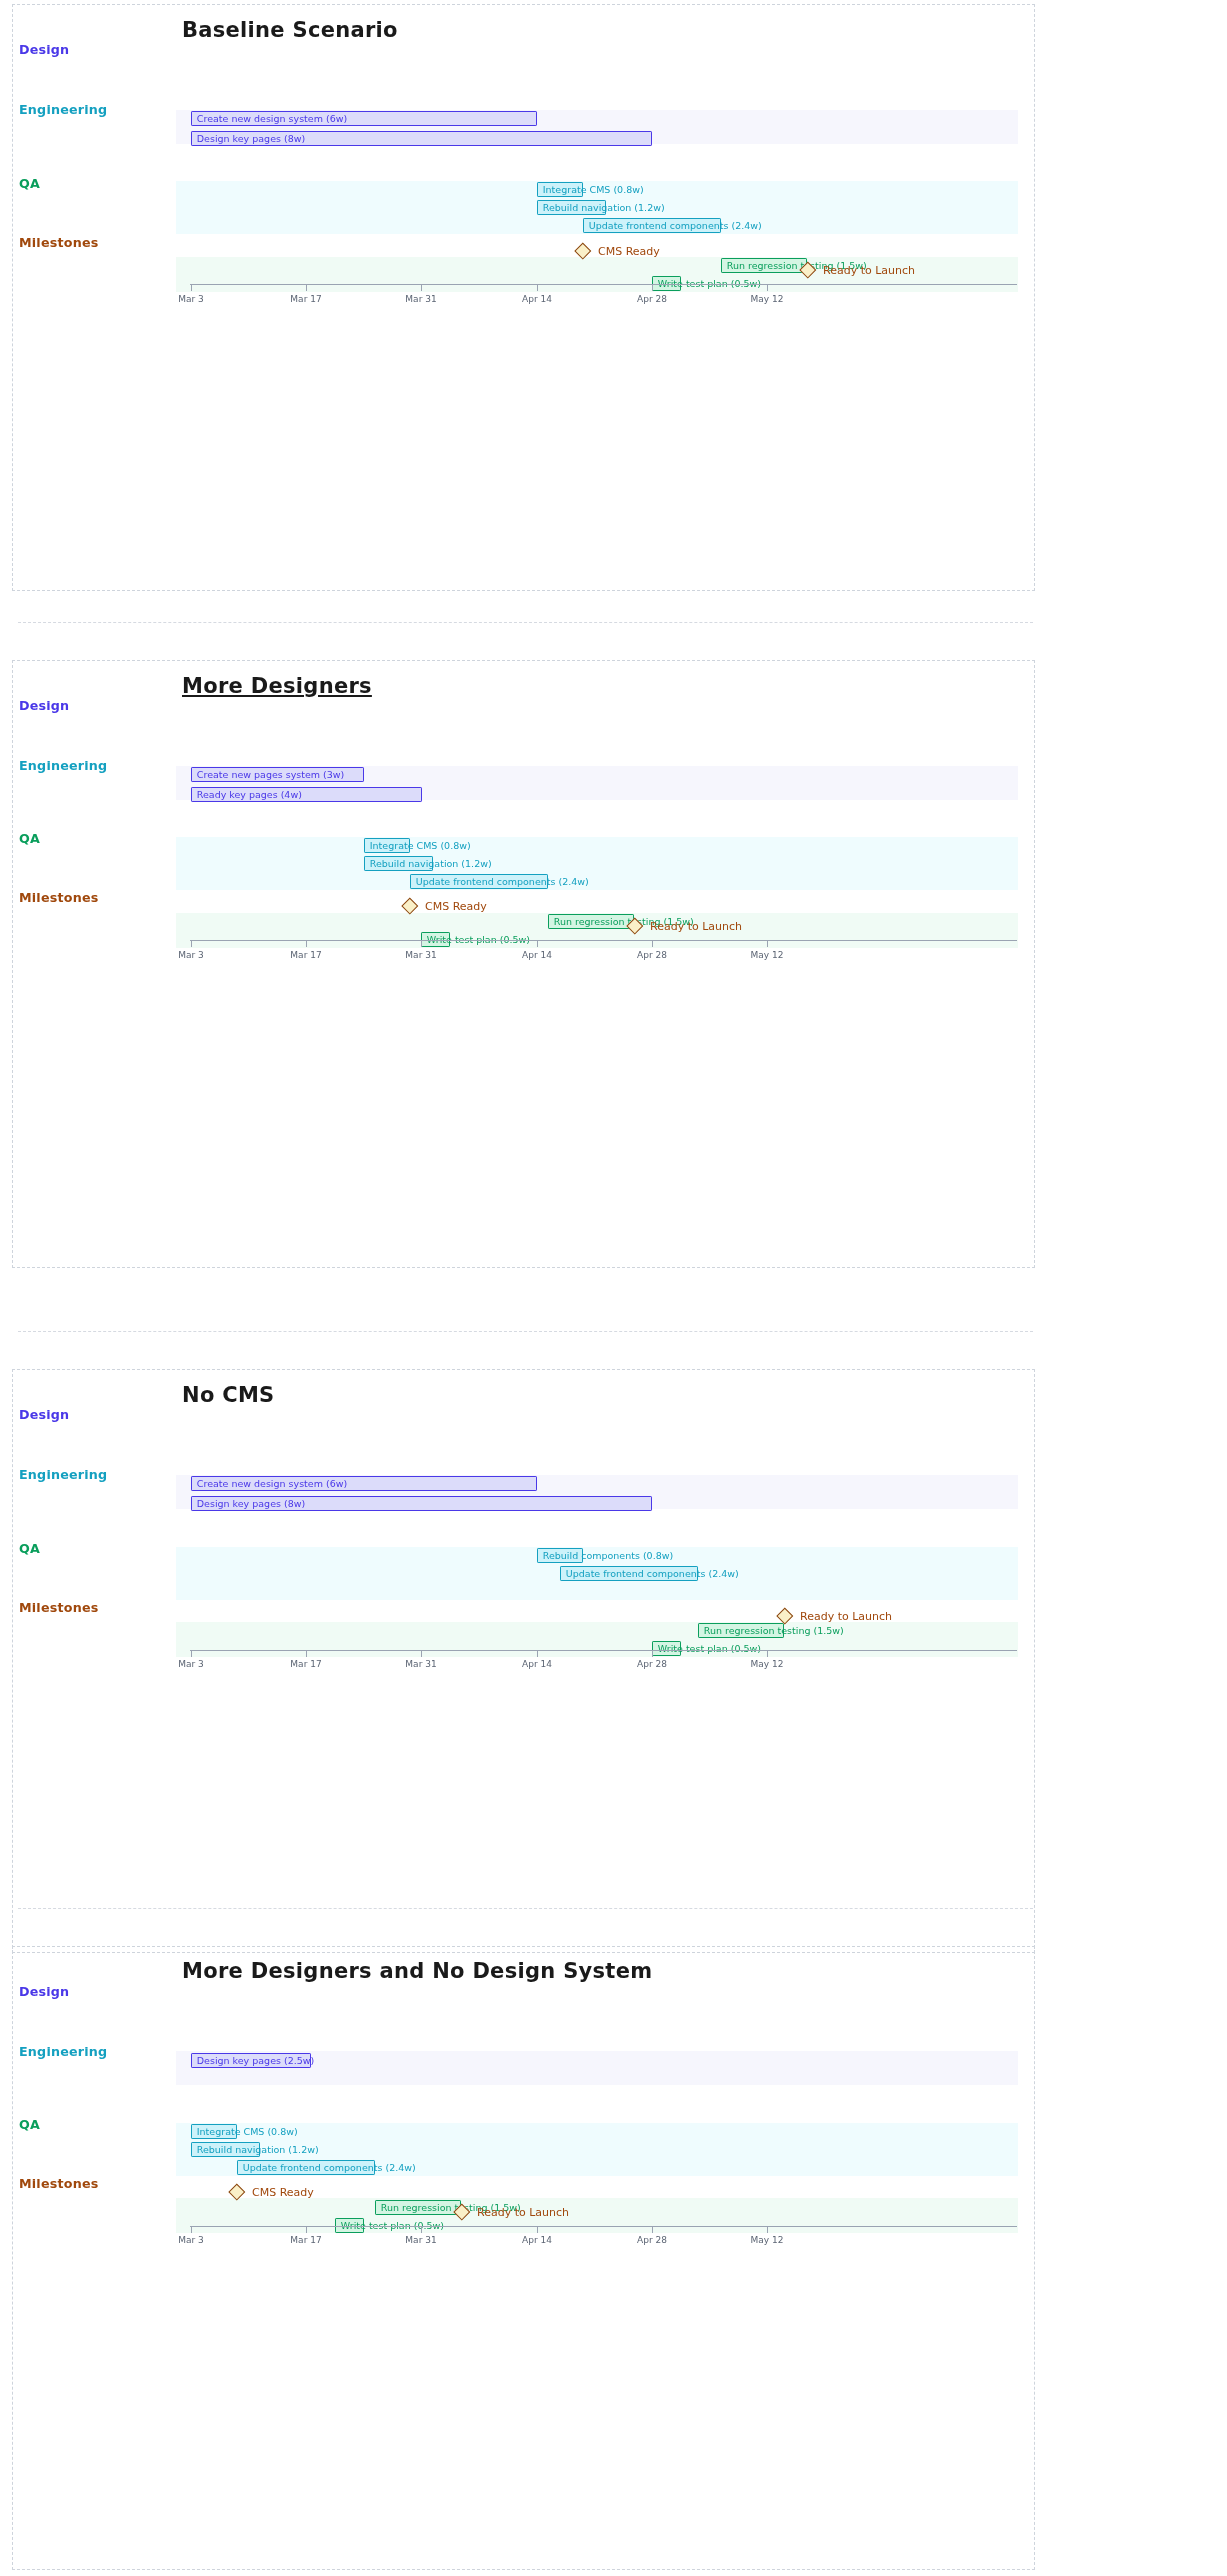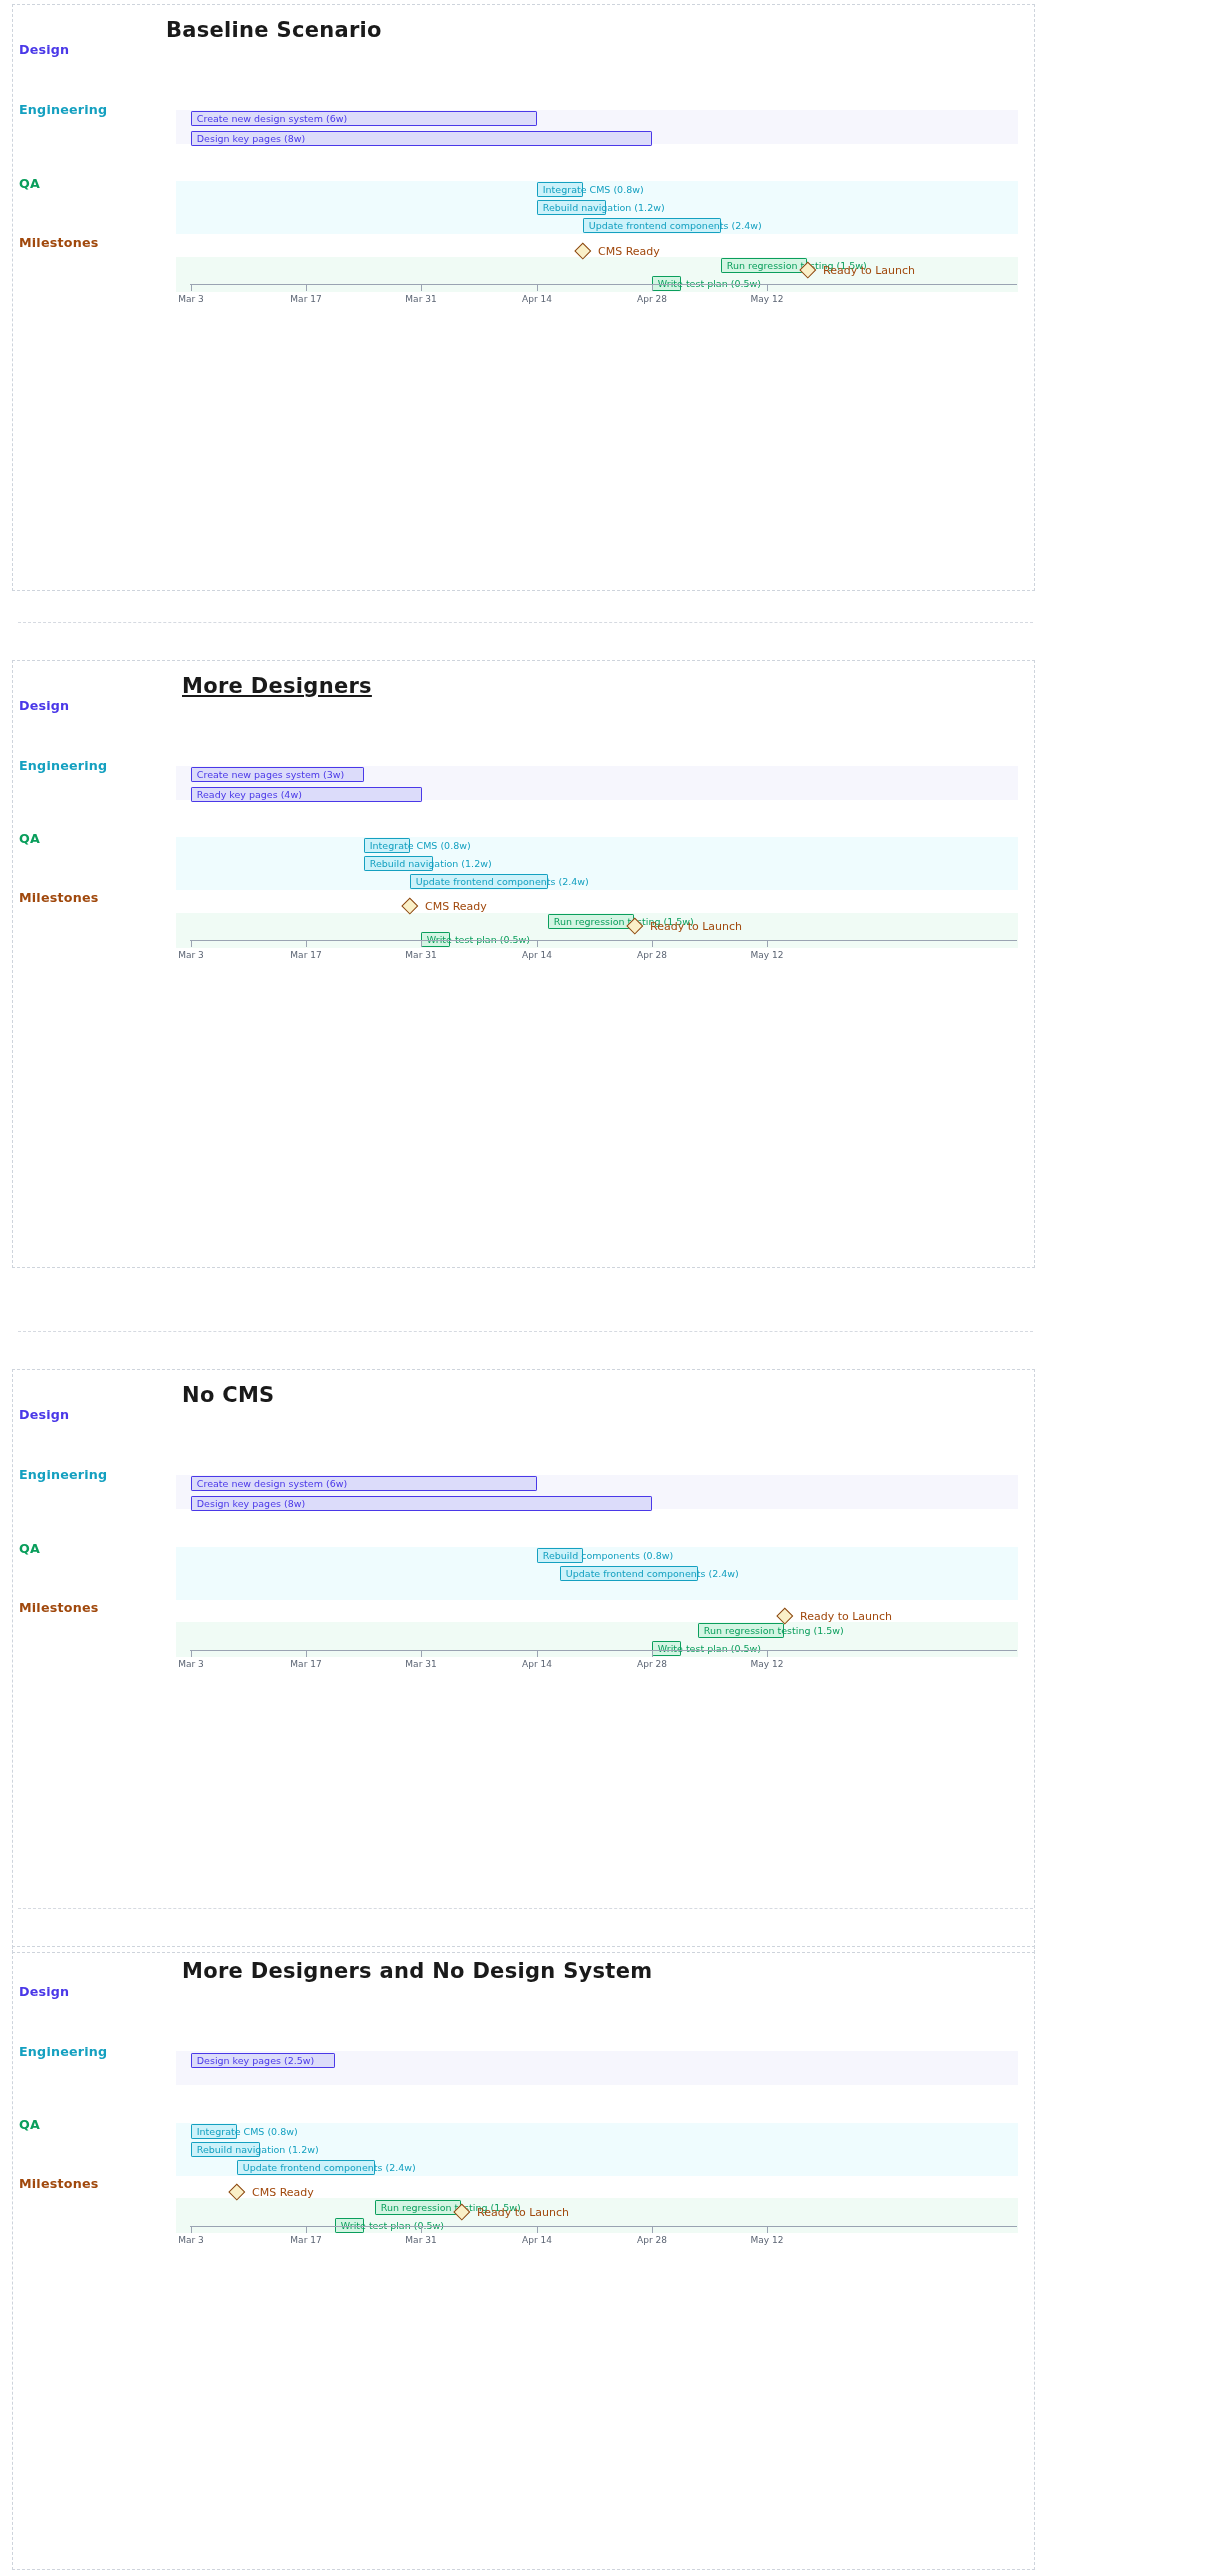--- a/index.html
+++ b/index.html
@@ -112,21 +112,21 @@
     color:#5b6473;
     white-space:nowrap;
     transform:translateX(-50%);
   }
 </style>
 </head>
 <body>
 
 <div id="root">
     <div class="panel" style="top: 4.2px; height: 587px;"></div>
-    <div class="chart-title" style="left: 166px; top: 18px;">Baseline Scenario</div>
+    <div class="chart-title" style="left: 182px; top: 18px;">Baseline Scenario</div>
     <div class="group-label" style="left: 19px; top: 42px; color: rgb(74, 56, 232);">Design</div>
     <div class="group-label" style="left: 19px; top: 102px; color: rgb(20, 160, 192);">Engineering</div>
     <div class="group-label" style="left: 19px; top: 176px; color: rgb(10, 158, 92);">QA</div>
     <div class="group-label" style="left: 19px; top: 235px; color: rgb(160, 72, 12);">Milestones</div>
     <div class="band" style="top: 110px; height: 34px; background: rgb(246, 246, 253);"></div>
     <div class="band" style="top: 181px; height: 53px; background: rgb(239, 252, 254);"></div>
     <div class="band" style="top: 257px; height: 35px; background: rgb(240, 251, 245);"></div>
     <div class="taskbar" style="left: 191px; top: 111px; width: 346px; height: 15.3px; border-color: rgb(74, 56, 232); background: rgb(220, 220, 250);">
       <span class="bar-label" style="color: rgb(74, 56, 232);">Create new design system (6w)</span>
     </div>
@@ -269,21 +269,21 @@
     <div class="panel" style="top: 1946px; height: 624px;"></div>
     <div class="panel-divider" style="top: 1908px;"></div>
     <div class="chart-title" style="left: 182px; top: 1959px;">More Designers and No Design System</div>
     <div class="group-label" style="left: 19px; top: 1984px; color: rgb(74, 56, 232);">Design</div>
     <div class="group-label" style="left: 19px; top: 2044px; color: rgb(20, 160, 192);">Engineering</div>
     <div class="group-label" style="left: 19px; top: 2117px; color: rgb(10, 158, 92);">QA</div>
     <div class="group-label" style="left: 19px; top: 2176px; color: rgb(160, 72, 12);">Milestones</div>
     <div class="band" style="top: 2051px; height: 34px; background: rgb(246, 246, 253);"></div>
     <div class="band" style="top: 2123px; height: 53px; background: rgb(239, 252, 254);"></div>
     <div class="band" style="top: 2198px; height: 35px; background: rgb(240, 251, 245);"></div>
-    <div class="taskbar" style="left: 191px; top: 2053px; width: 144px; height: 15.3px; border-color: rgb(74, 56, 232); background: rgb(220, 220, 250);">
+    <div class="taskbar" style="left: 191px; top: 2053px; width: 120px; height: 15.3px; border-color: rgb(74, 56, 232); background: rgb(220, 220, 250);">
       <span class="bar-label" style="color: rgb(74, 56, 232);">Design key pages (2.5w)</span>
     </div>
     <div class="taskbar" style="left: 191px; top: 2124px; width: 46px; height: 15.3px; border-color: rgb(20, 160, 192); background: rgb(205, 242, 250);">
       <span class="bar-label" style="color: rgb(20, 160, 192);">Integrate CMS (0.8w)</span>
     </div>
     <div class="taskbar" style="left: 191px; top: 2142px; width: 69px; height: 15.3px; border-color: rgb(20, 160, 192); background: rgb(205, 242, 250);">
       <span class="bar-label" style="color: rgb(20, 160, 192);">Rebuild navigation (1.2w)</span>
     </div>
     <div class="taskbar" style="left: 237px; top: 2160px; width: 138px; height: 15.3px; border-color: rgb(20, 160, 192); background: rgb(205, 242, 250);">
       <span class="bar-label" style="color: rgb(20, 160, 192);">Update frontend components (2.4w)</span>

